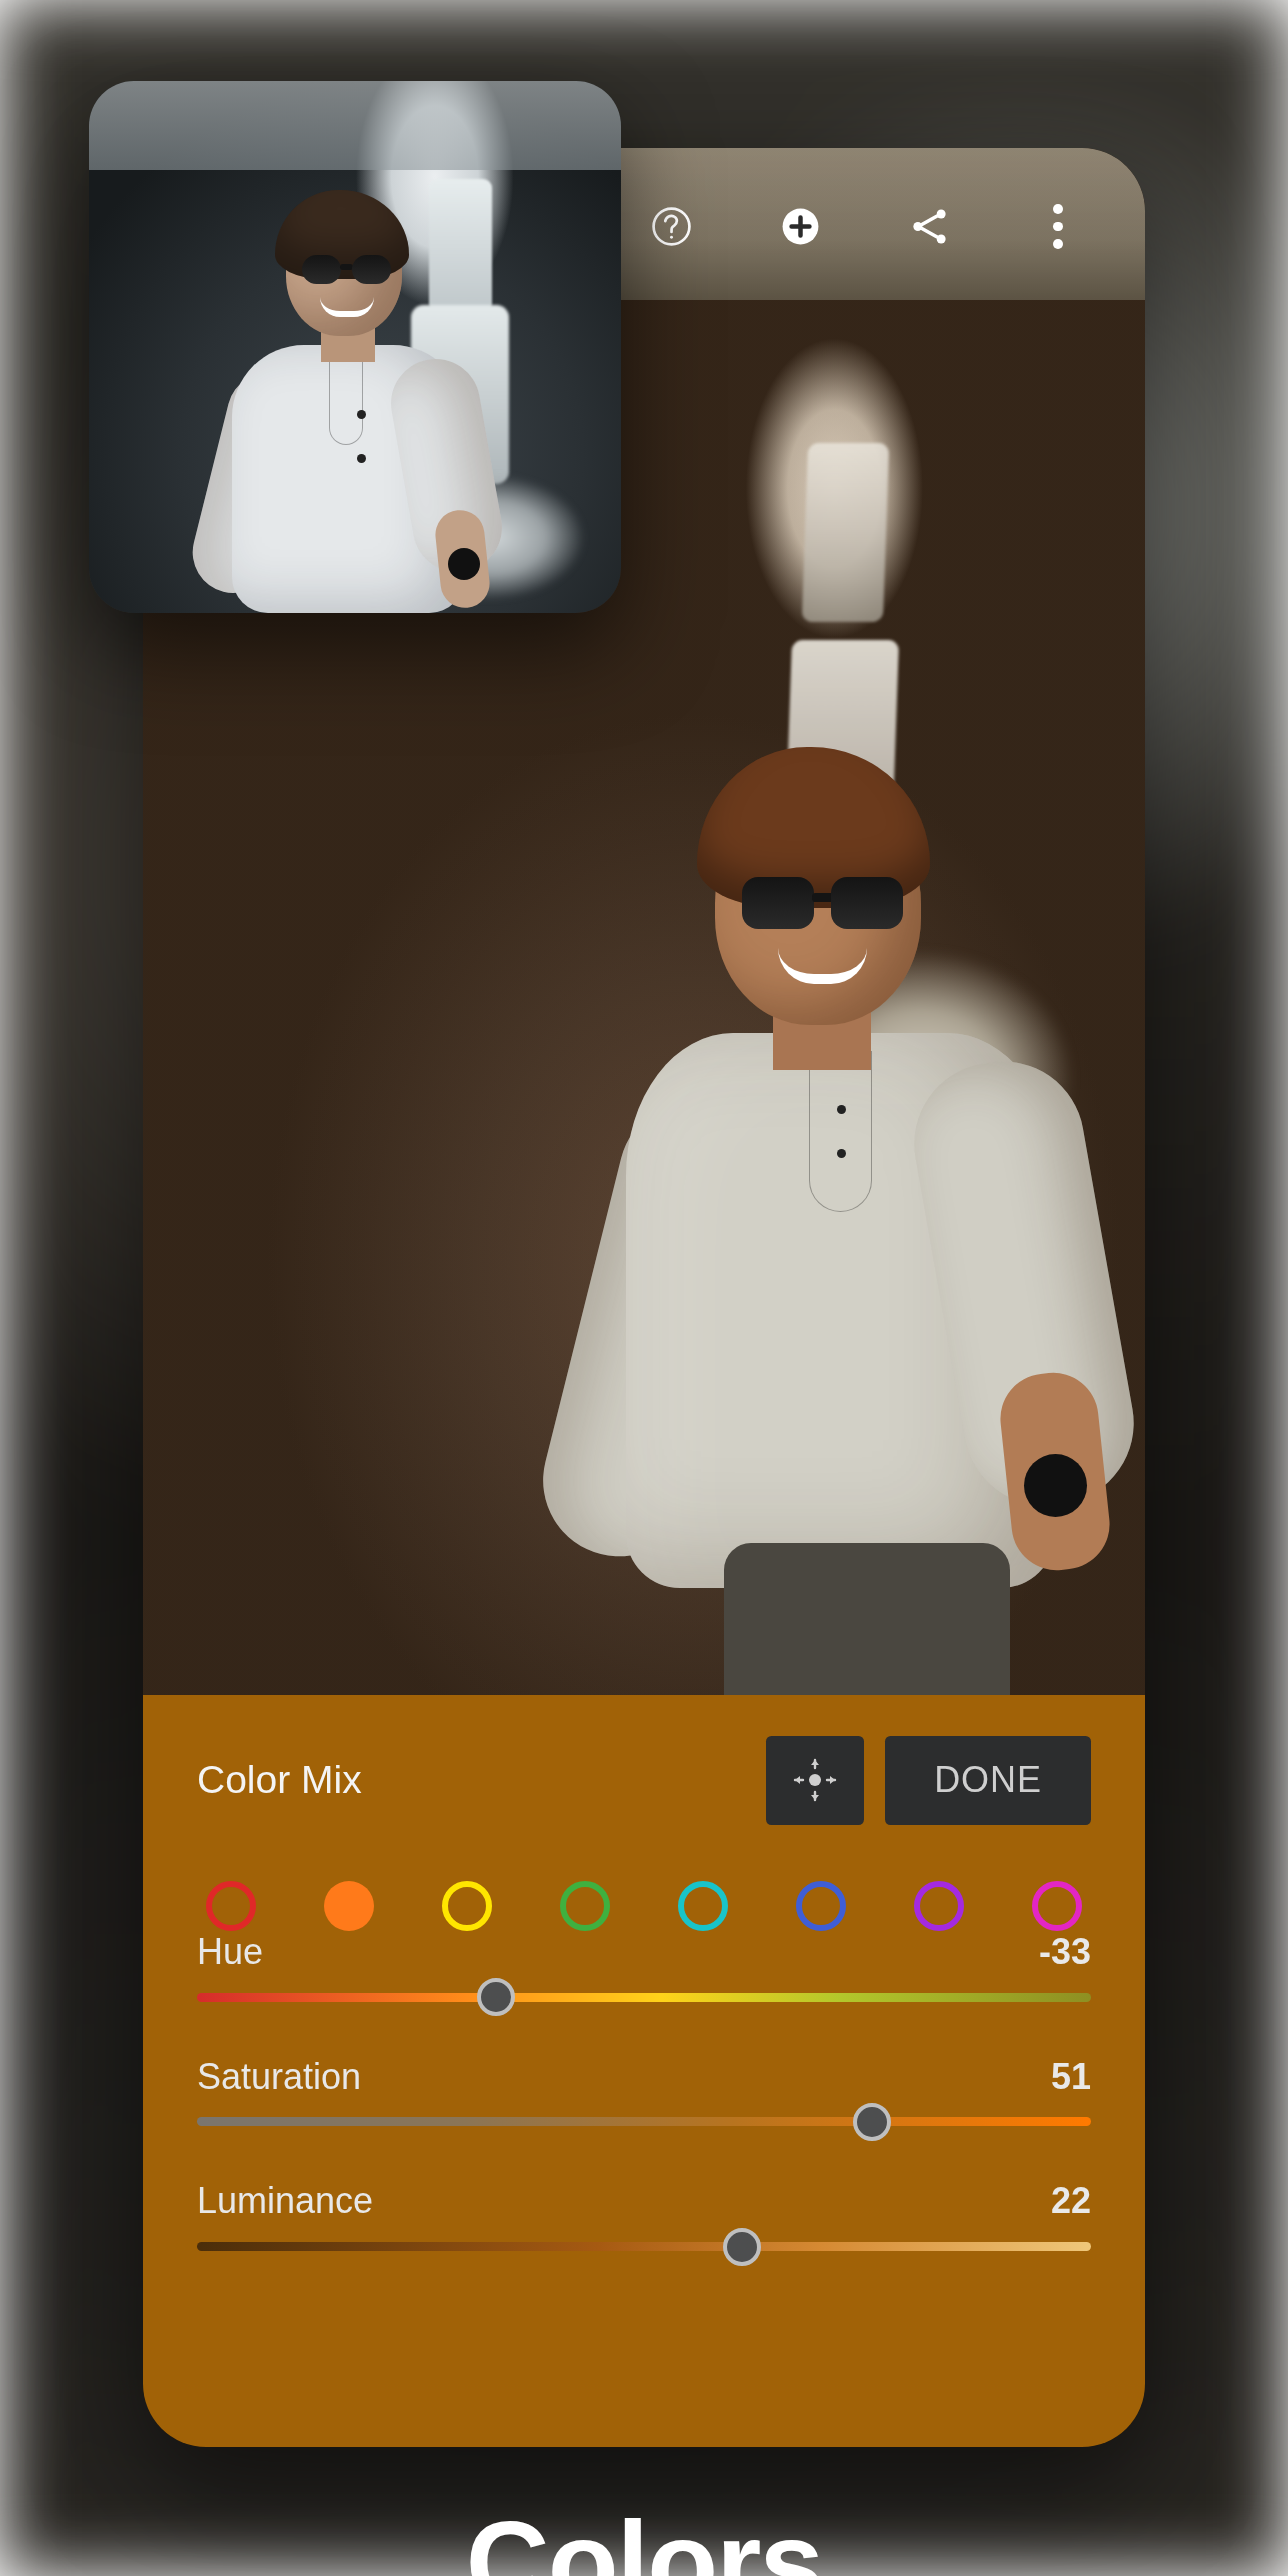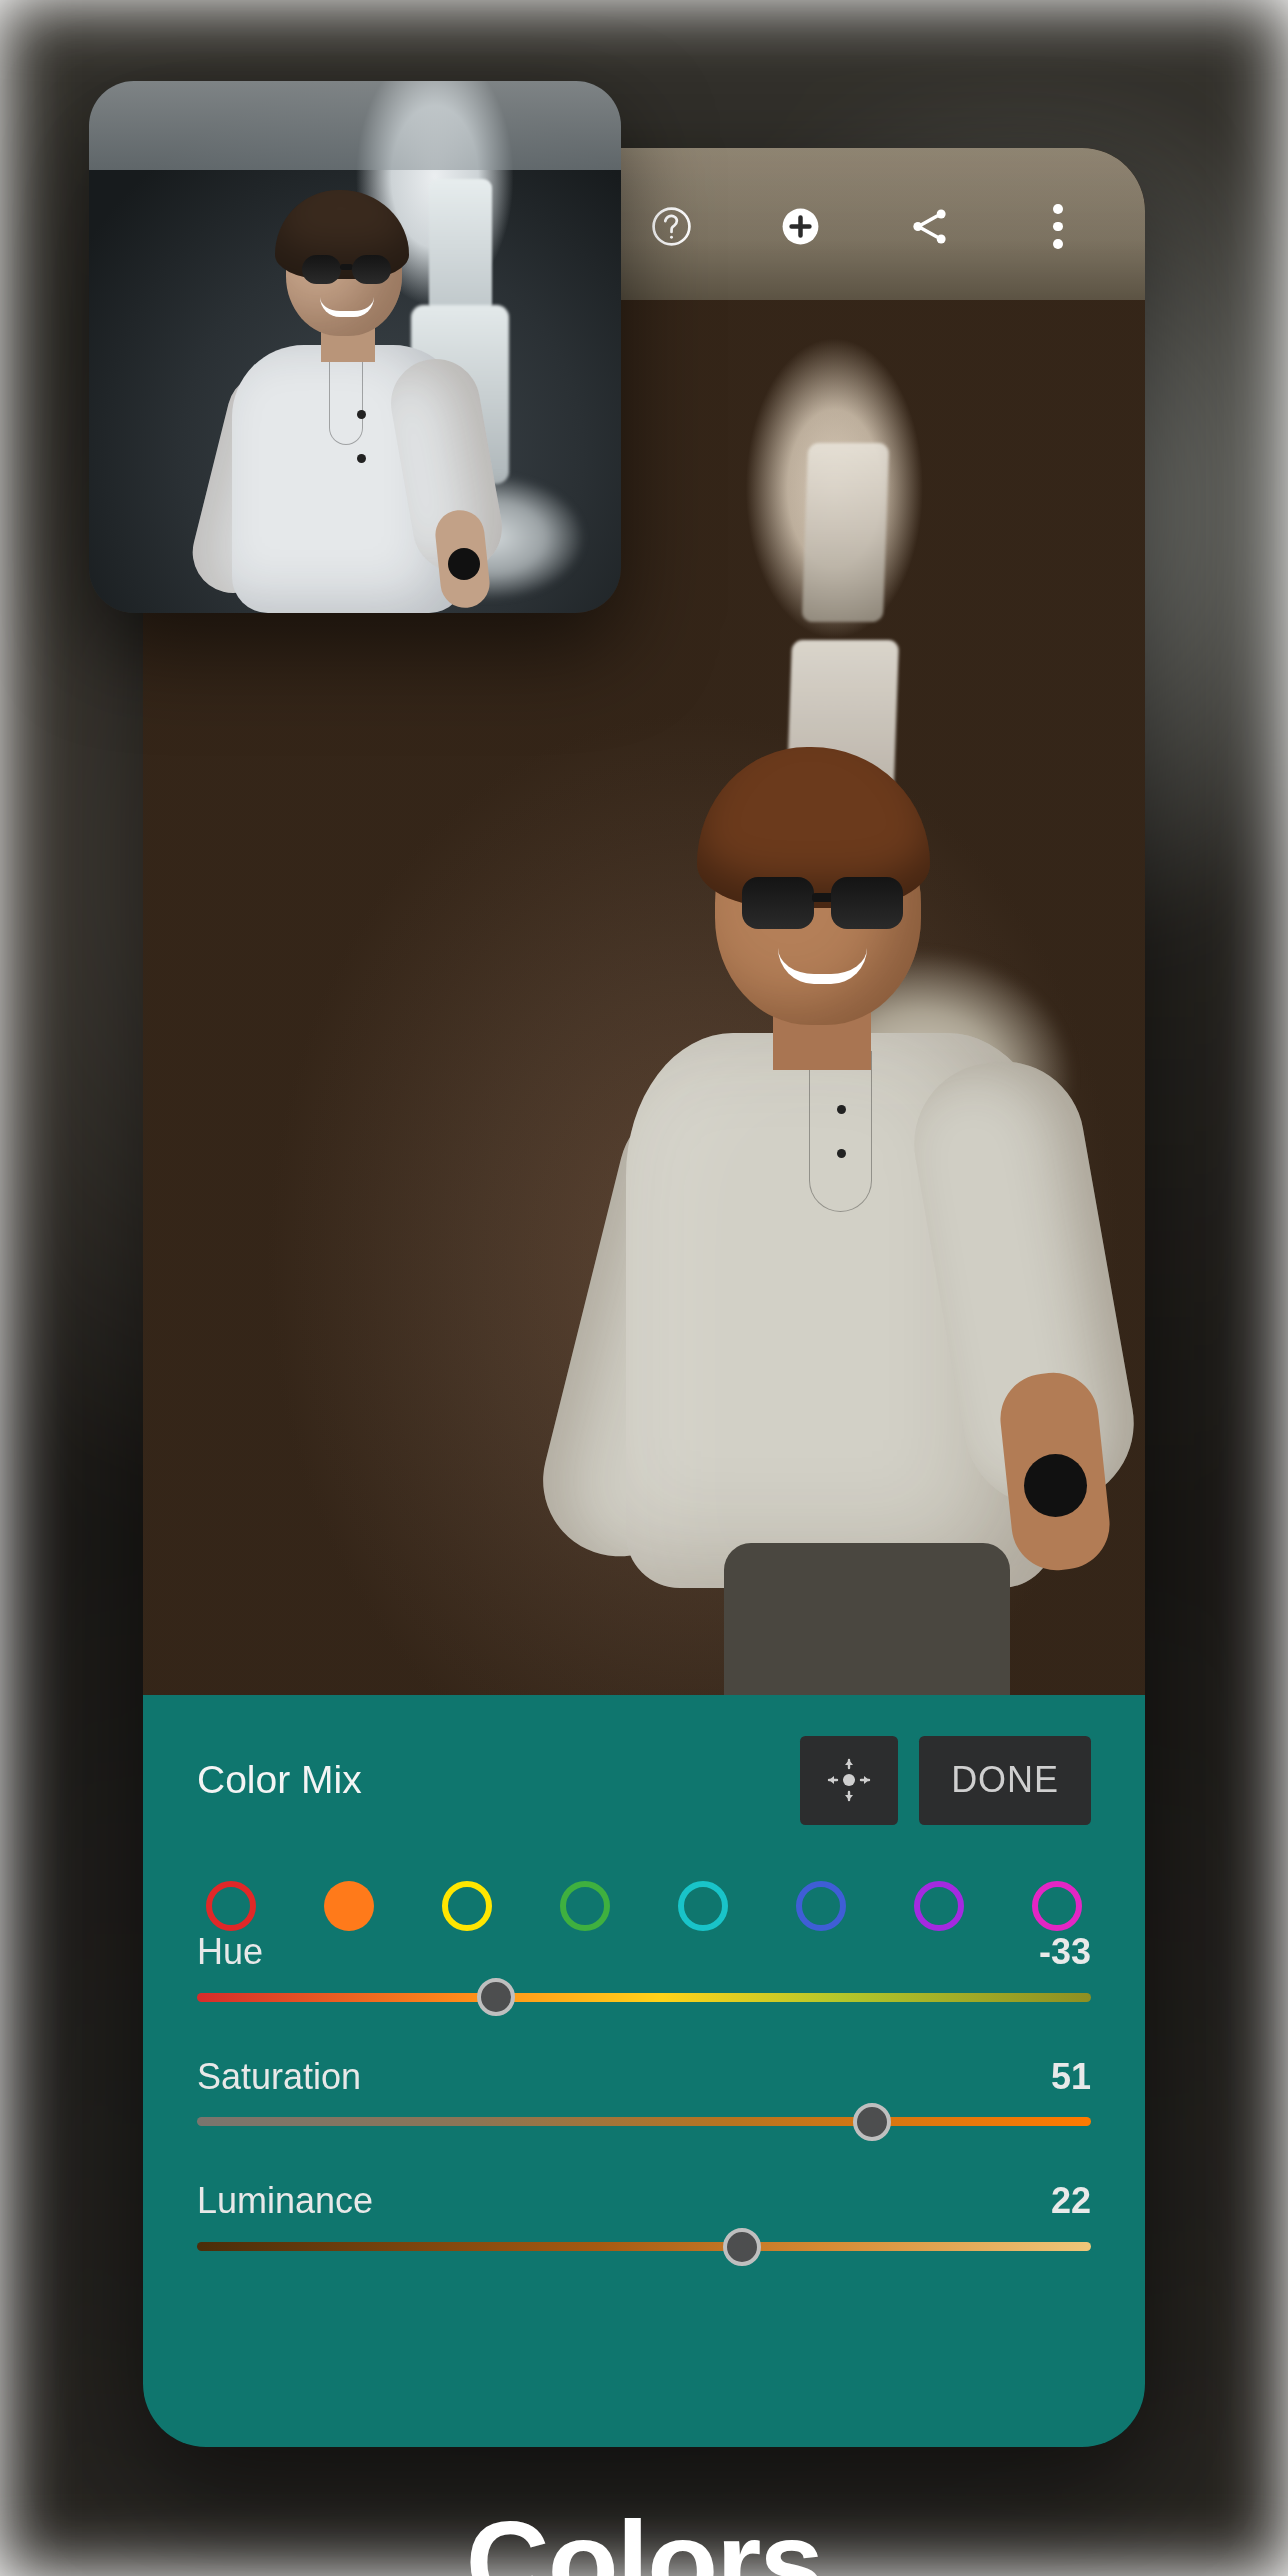--- a/index.html
+++ b/index.html
@@ -126,28 +126,28 @@
   .topbar { position:absolute; top:47px; left:0; right:0; height:63px;
             display:flex; align-items:center; justify-content:flex-end; gap:81px;
             padding: 0 63px 0 0; }
   .topbar .icon { width:48px; height:48px; display:flex; align-items:center; justify-content:center; }
   .topbar svg { width:43px; height:43px; stroke:#fff; fill:none; stroke-width:3; }
   .dots { display:flex; flex-direction:column; gap:8px; }
   .dots span { width:9.8px; height:9.8px; background:#fff; border-radius:50%; }
 
   
   .panel { position:absolute; top:1547px; left:0; right:0; bottom:0;
-           background:#0f766e; padding: 36px 54px 45px; color:#e8e8e8; }
+           background:#a16207; padding: 36px 54px 45px; color:#e8e8e8; }
   .panel-header { display:flex; align-items:center; height:98px; }
   .panel-title { font-size:39px; font-weight:400; flex:1; color:#f4f4f4; }
   .btn { height:89px; background:#2c2d2e; border-radius:5.4px; display:flex;
          align-items:center; justify-content:center; }
   .btn-move { width:98px; margin-right:21.5px; }
   .btn-move svg { width:48px; height:48px; stroke:#cfcfcf; fill:none; stroke-width:2.4; }
-  .btn-done { width:172px; font-size:36px; letter-spacing:0.9px; color:#cfcfcf; font-weight:500; }
+  .btn-done { width:206px; font-size:36px; letter-spacing:0.9px; color:#cfcfcf; font-weight:500; }
 
   .swatches { display:flex; justify-content:space-between; margin:52px 9px 0; }
   .swatch { width:50px; height:50px; border-radius:50%; border:6.3px solid; }
   .swatch.filled { border:none; }
 
   .slider-group { }
   .slider-group + .slider-group { margin-top:54px; }
   .slider-row1 { display:flex; justify-content:space-between; font-size:36px; margin-bottom:19.7px; }
   .slider-val { color:#e9e9e9;font-weight:bold; }
   .track { position:relative; height:9px; border-radius:4.5px; }

